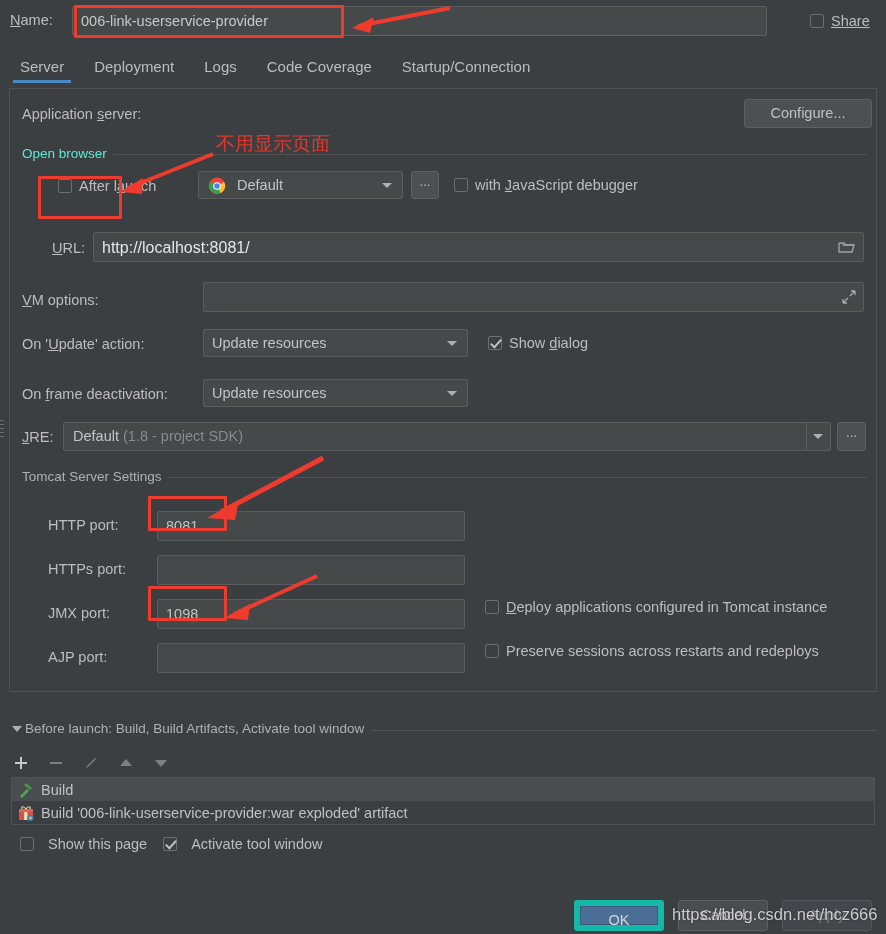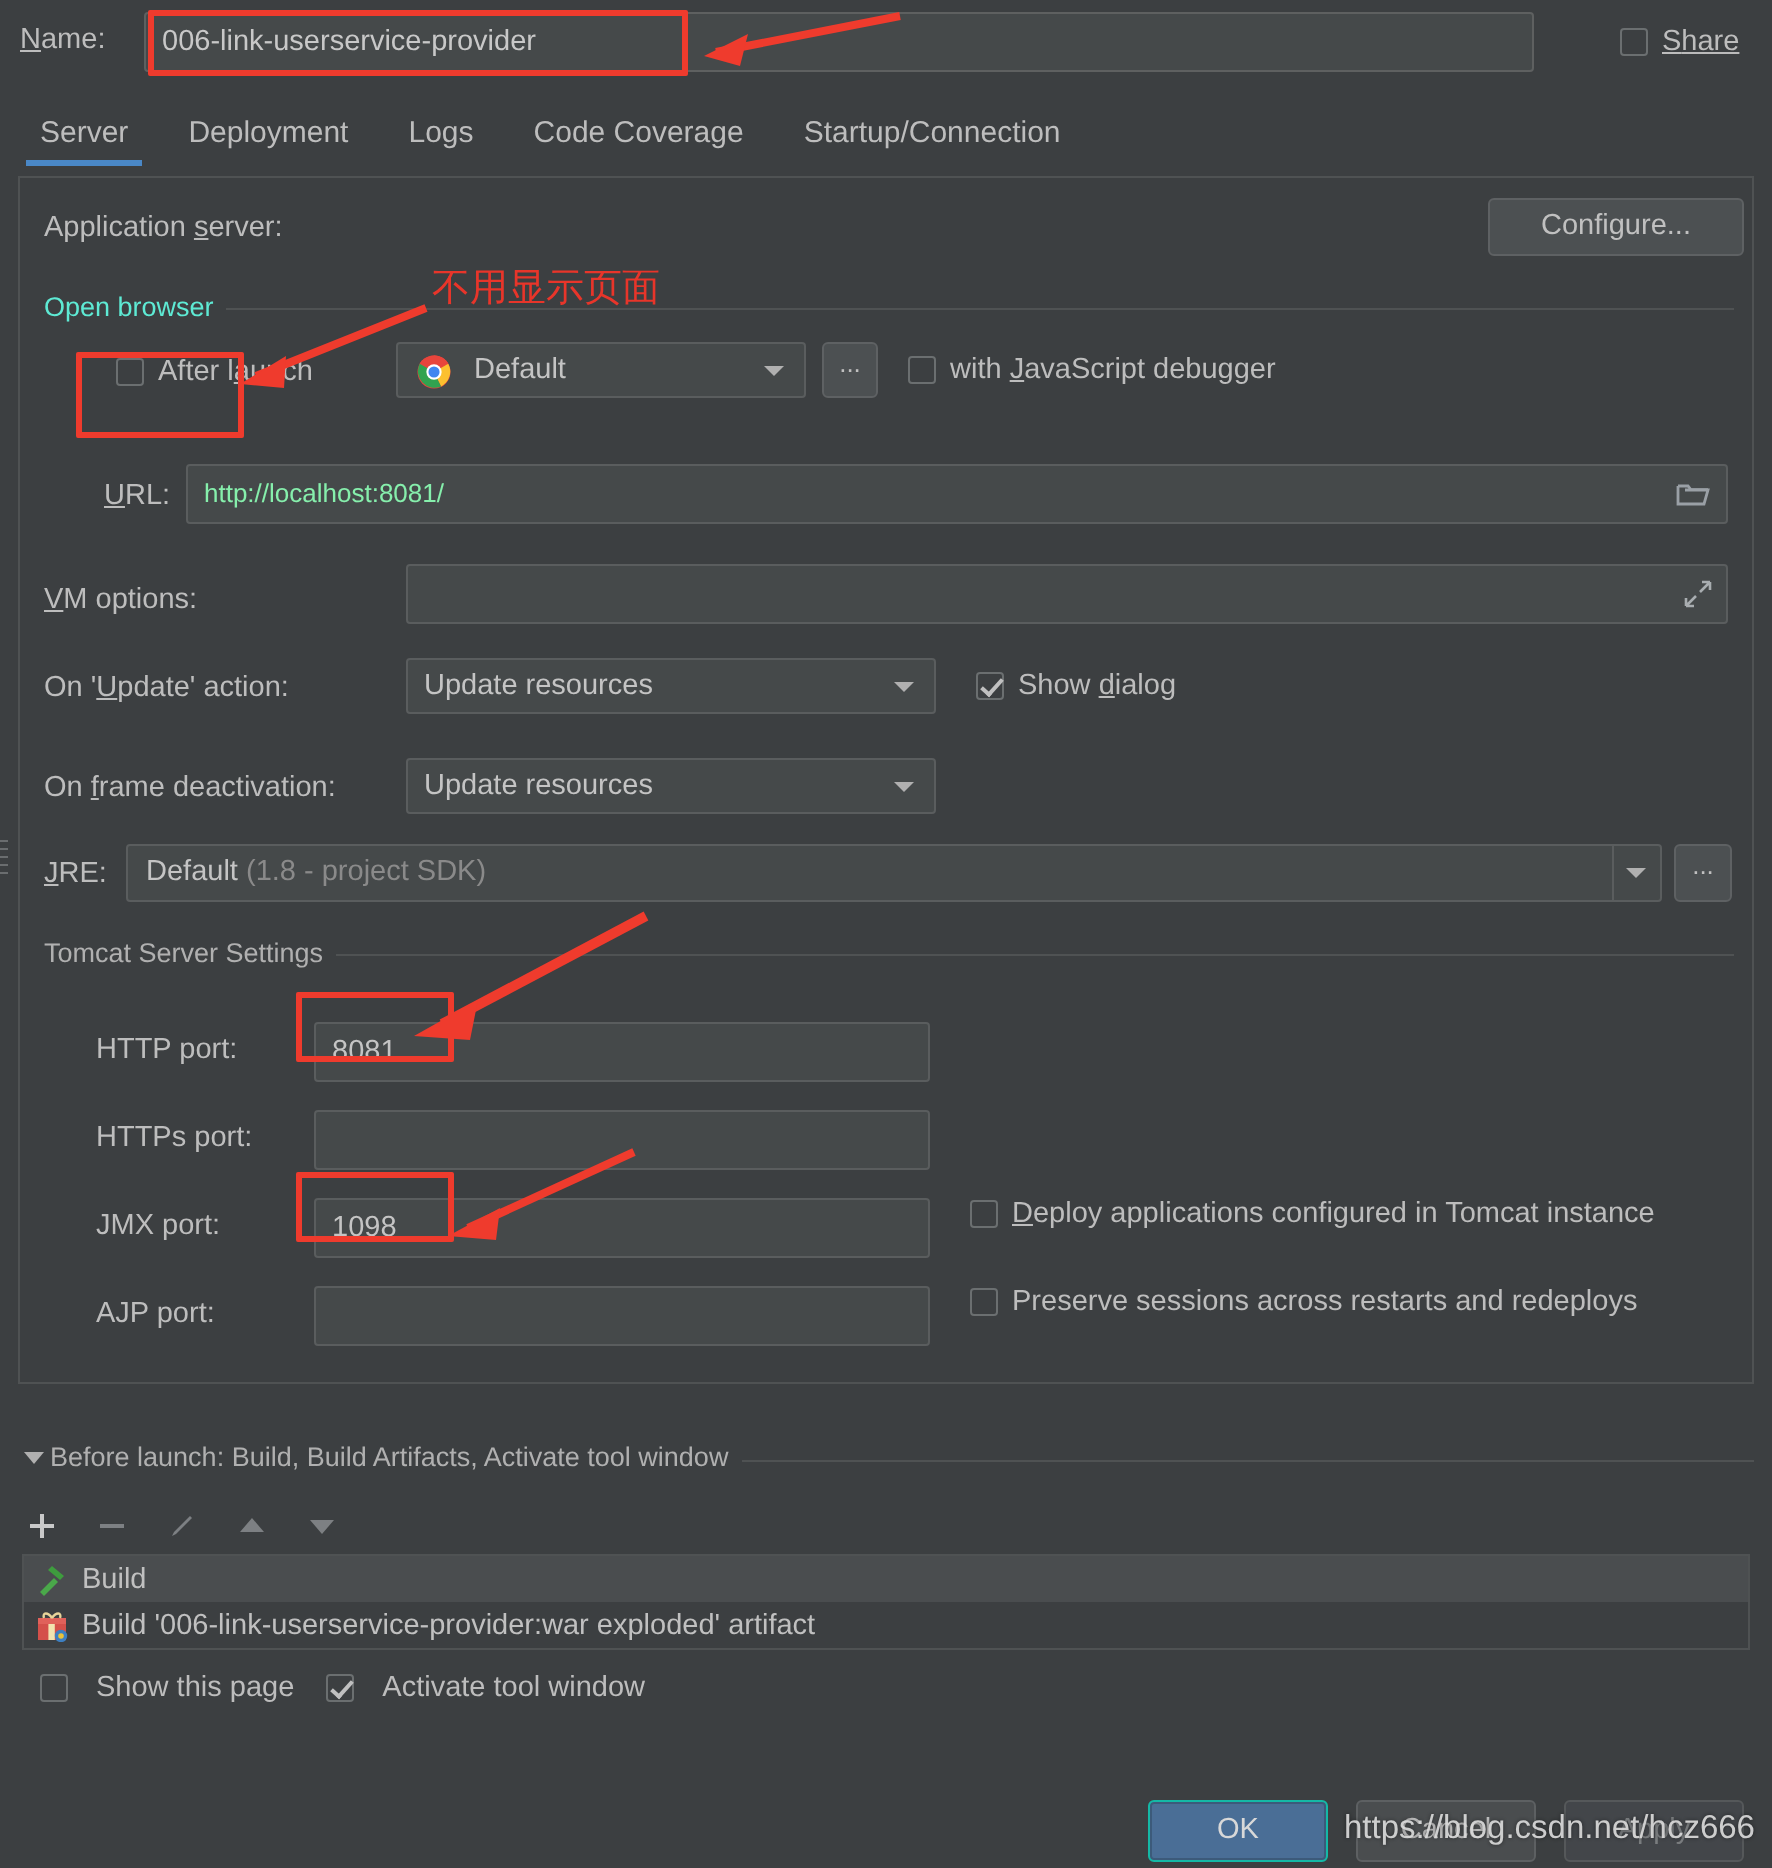--- a/index.html
+++ b/index.html
@@ -124,21 +124,21 @@
   }
   #jsdebug-row { position: absolute; left: 432px; top: 31px; }
 
   
   #url-label { position: absolute; left: 42px; top: 151px; }
   #url-field {
     position: absolute; left: 83px; top: 143px; width: 771px; height: 30px;
     background: #45494a; border: 1px solid #5a5d5e; border-radius: 2px;
   }
   #url-field .val {
-    position: absolute; left: 8px; top: 6px; font-size: 13px; color: #86efac;
+    position: absolute; left: 8px; top: 6px; font-size: 16px; color: #e5e5e5;
   }
   #folder-icon { position: absolute; right: 8px; top: 7px; }
 
   
   #vm-label { position: absolute; left: 12px; top: 203px; }
   #vm-field {
     position: absolute; left: 193px; top: 193px; width: 661px; height: 30px;
     background: #45494a; border: 1px solid #5a5d5e; border-radius: 2px;
   }
   #vm-expand { position: absolute; right: 7px; top: 7px; }
@@ -247,21 +247,21 @@
   
   #btn-row {
     position: absolute; left: 0; top: 900px; width: 886px; height: 34px;
   }
   .btn {
     position: absolute; top: 0; height: 31px; border-radius: 3px;
     font-size: 14.5px; text-align: center; line-height: 29px;
   }
   #ok-btn {
     left: 574px; width: 90px; background: #4a6e96;
-    border: 1px solid #14b8a6; color: #d8d8d8;
+    border: 6px solid #14b8a6; color: #d8d8d8;
     box-shadow: 0 0 0 1px #3c5a7a inset;
   }
   #cancel-btn {
     left: 678px; width: 90px; background: #4a4d4f;
     border: 1px solid #5d6062; color: #bcbcbc;
   }
   #apply-btn {
     left: 782px; width: 90px; background: #43464a;
     border: 1px solid #55585a; color: #7a7d7f;
   }

